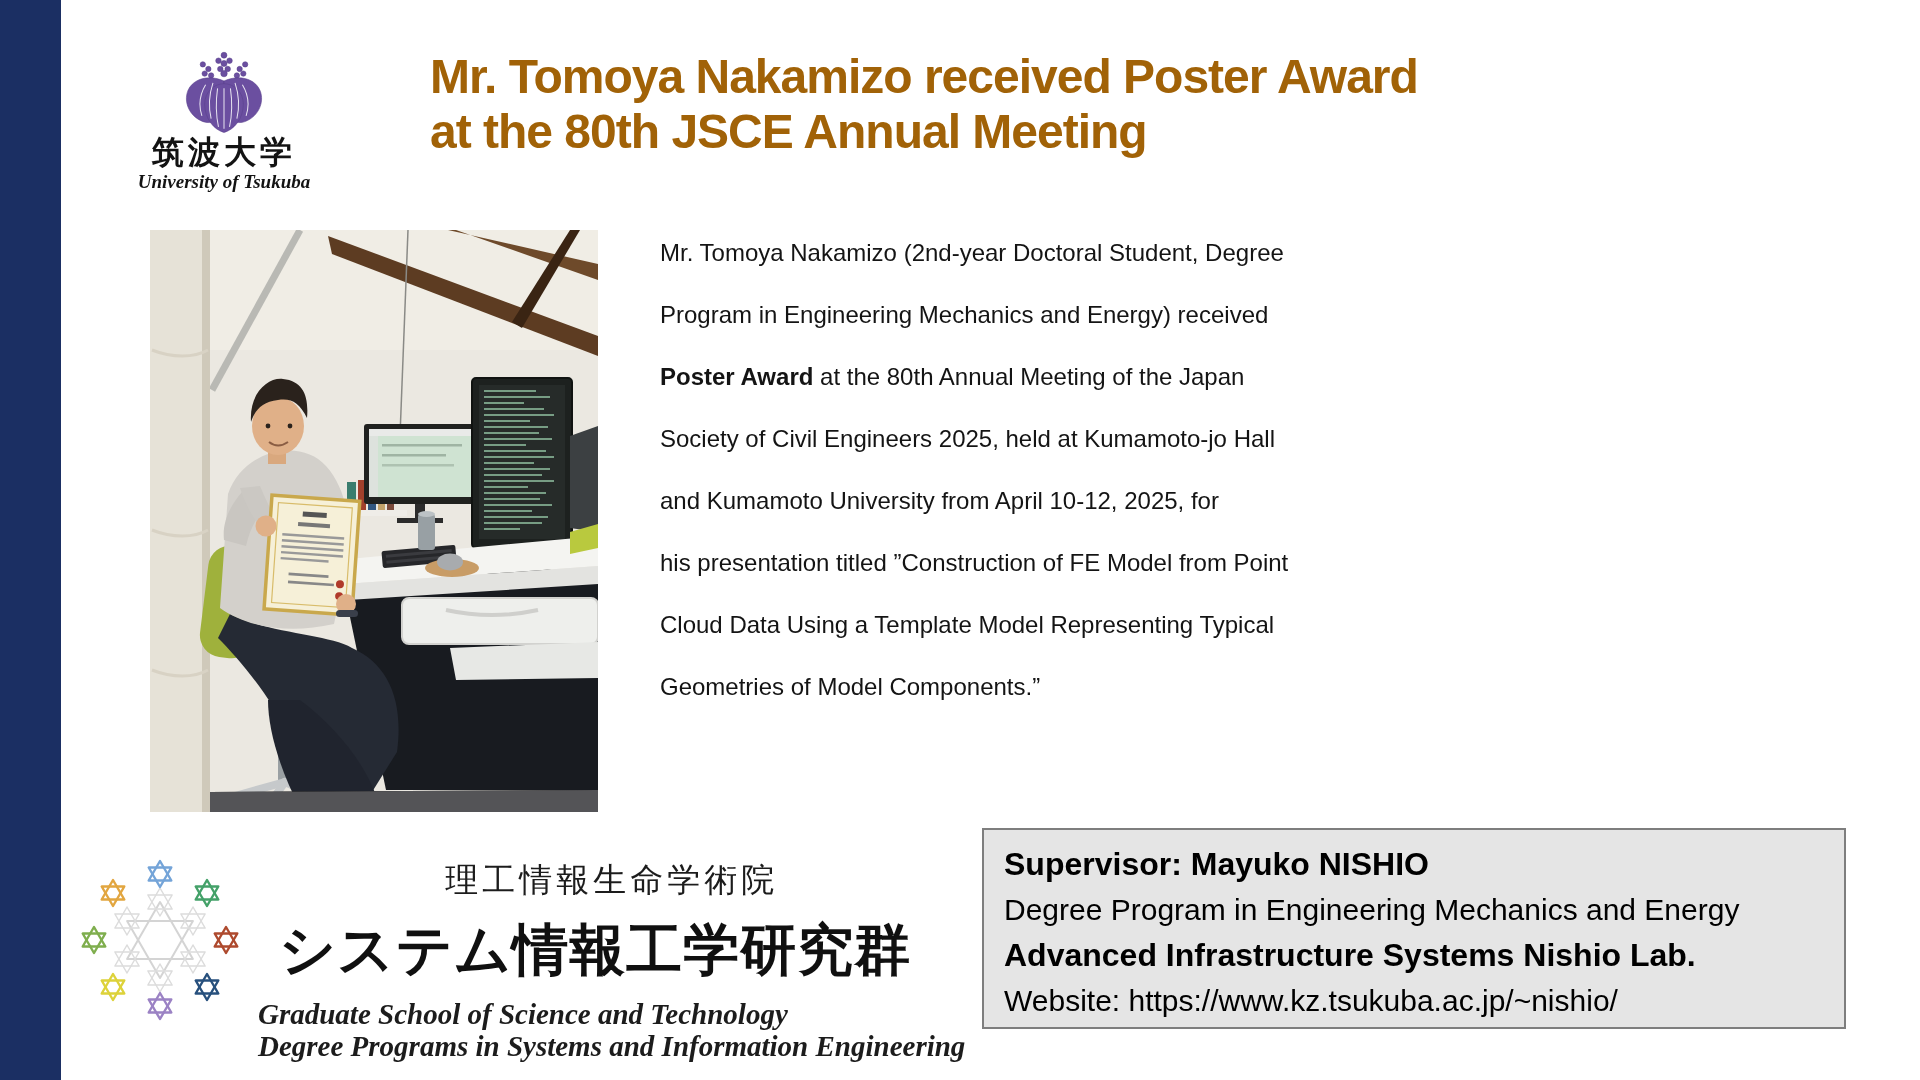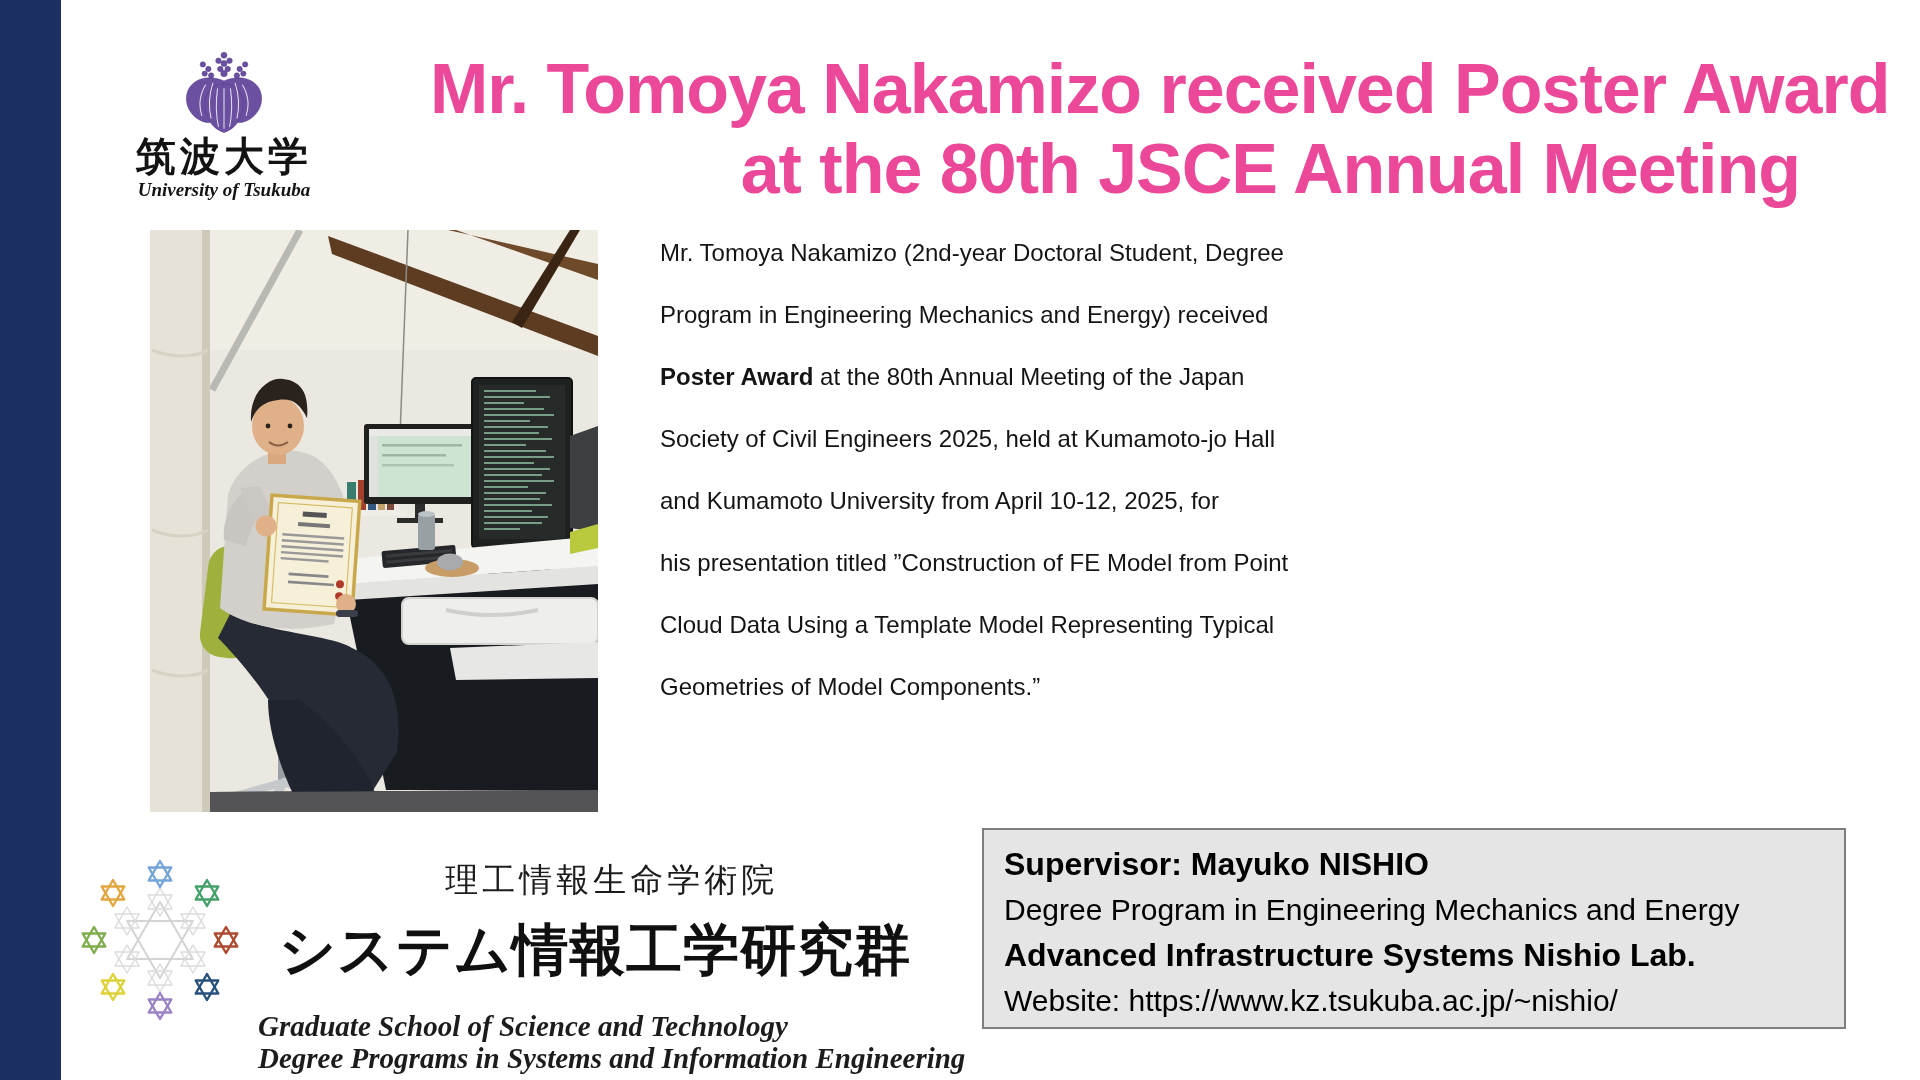--- a/index.html
+++ b/index.html
@@ -5,43 +5,43 @@
   html,body { margin:0; padding:0; background:#888; }
   .slide {
     position:relative; width:1920px; height:1080px; background:#ffffff;
     overflow:hidden; font-family:"Liberation Sans", sans-serif; color:#111;
   }
   .accent-bar { position:absolute; left:0; top:0; width:61px; height:1080px; background:#1b2f63; }
 
   
   .tsukuba { position:absolute; left:118px; top:48px; width:212px; text-align:center; }
   .tsukuba-emblem { display:block; margin:0 auto; width:92px; height:88px; }
-  .tsukuba-ja { font-family:"Liberation Serif", serif; font-weight:700; font-size:40px; letter-spacing:4px; line-height:1.05; color:#131313; }
+  .tsukuba-ja { font-family:"Liberation Serif", serif; font-weight:700; font-size:32px; letter-spacing:4px; line-height:1.05; color:#131313; }
   .tsukuba-en { font-family:Liberation Serif, serif; font-style:italic; font-weight:700; font-size:19px; margin-top:1px; color:#131313; }
 
   
-  .title { position:absolute; left:430px; top:50px; width:1370px; text-align:right;
-           font-size:70px; font-weight:700; line-height:1.14; letter-spacing:-1px; color:#ec4899; }
+  .title { position:absolute; left:430px; top:50px; width:1370px; text-align:left;
+           font-size:48px; font-weight:700; line-height:1.14; letter-spacing:-1px; color:#a16207; }
   .title-line { white-space:nowrap; }
 
   
   .photo { position:absolute; left:150px; top:230px; width:448px; height:582px; }
 
   
   .body-text { position:absolute; left:660px; top:222px; font-size:24px; line-height:62px; color:#141414; }
   .body-line { white-space:pre; }
   .body-line strong { font-weight:700; }
 
   
   .fractal-logo { position:absolute; left:74px; top:848px; width:172px; height:184px; }
   .footer-text { position:absolute; left:258px; top:858px; }
   .ft-ja1 { font-size:33px; letter-spacing:4px; color:#1c1c1c;text-align:center; }
   .ft-ja2 { font-size:56px; font-weight:700; letter-spacing:1px; color:#101010; margin-top:10px;margin-left:21px; }
   .ft-en  { font-family:"Liberation Serif", serif; font-style:italic; font-weight:700; font-size:29px; line-height:1.12; color:#1c1c1c; }
-  .ft-en.first { margin-top:21px; }
+  .ft-en.first { margin-top:9px; }
 
   
   .supervisor-box { position:absolute; left:982px; top:828px; width:864px; height:201px;
                     box-sizing:border-box; border:2px solid #7e7e7e; background:#e5e5e5;
                     padding:11px 0 0 20px; }
   .sb-line { font-size:30px; line-height:45px; color:#000; white-space:nowrap; }
   .sb-line.bold { font-weight:700; font-size:32px; line-height:46px; }
 </style>
 </head>
 <body>

